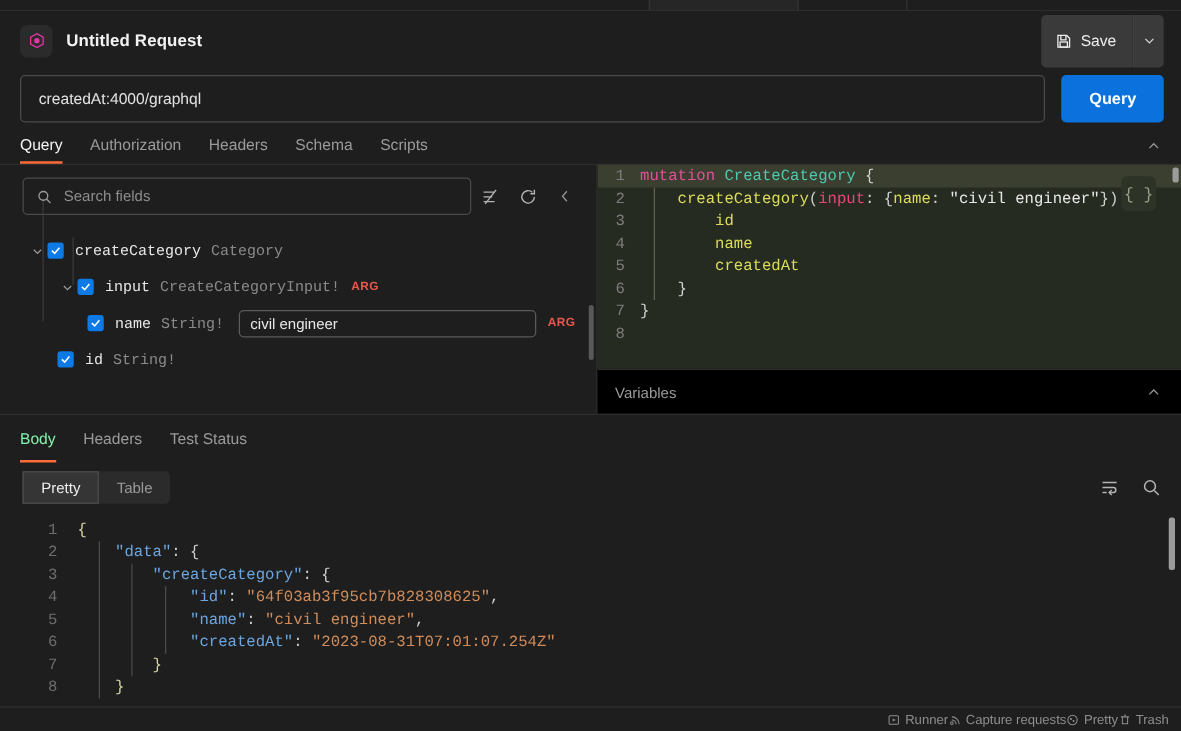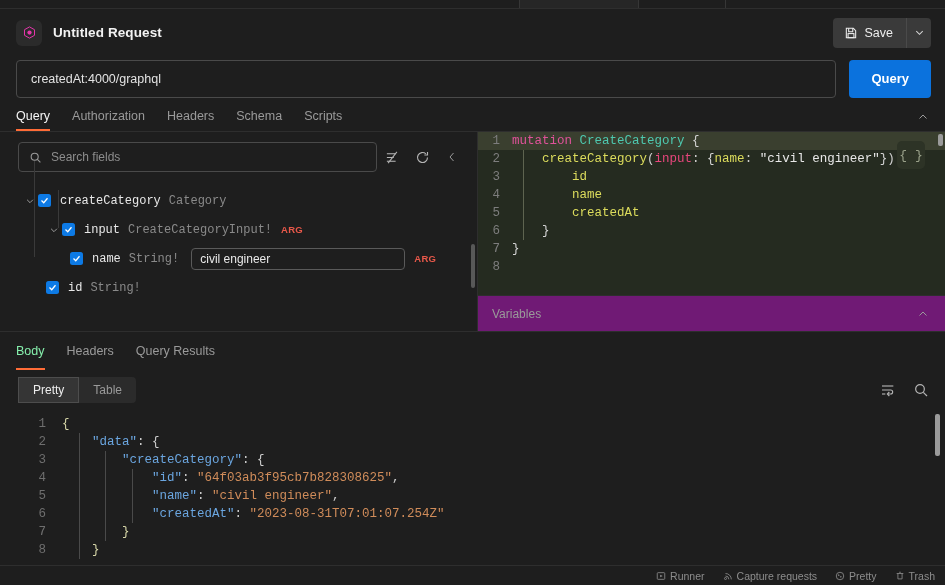--- a/index.html
+++ b/index.html
@@ -31,21 +31,21 @@
   .gql-logo {
     width: 26px; height: 26px; border-radius: 6px;
     background: #2b2b2b; display: flex; align-items: center; justify-content: center;
     flex: none;
   }
   .req-title {
     font-size: 13.5px; font-weight: bold; color: #f2f2f2;
     margin-left: 11px; letter-spacing: .1px;
   }
   .spacer { flex: 1; }
-  .save-group { display: flex; align-items: stretch; height: 30px; }
+  .save-group { display: flex; align-items: stretch; height: 42px; }
   .save-btn {
     background: #3a3a3a; border: none; border-radius: 4px 0 0 4px;
     color: #ededed; font-size: 12.5px; font-family: inherit;
     display: flex; align-items: center; gap: 7px; padding: 0 13px 0 11px;
     cursor: pointer;
   }
   .save-caret {
     background: #3a3a3a; border: none; border-left: 1px solid #4a4a4a;
     border-radius: 0 4px 4px 0; width: 25px;
     display: flex; align-items: center; justify-content: center; cursor: pointer;
@@ -102,21 +102,21 @@
     cursor: pointer;
   }
   .tname { color: #e8e8e8; margin-left: 9px; }
   .ttype { color: #8a8a8a; margin-left: 8px; }
   .argbadge { color: #e8584a; font-size: 9.5px; font-weight: bold; margin-left: 9px; font-family: "Liberation Sans", sans-serif; letter-spacing:.3px;}
   .indent1 { padding-left: 24px; }
   .indent2 { padding-left: 48px; }
   .indent3 { padding-left: 24px; }
   .guide { position: absolute; width: 1px; background: #3a3a3a; }
   .arginput {
-    width: 214px; height: 22px; background: #1e1e1e;
+    width: 238px; height: 22px; background: #1e1e1e;
     border: 1px solid #5a5a5a; border-radius: 4px;
     margin-left: 12px; padding: 0 8px; font-size: 12px; color: #e8e8e8;
     font-family: "Liberation Sans", sans-serif;
     display: flex; align-items: center;
   }
   .pane-scroll {
     position: absolute; right: 2px; top: 112px; width: 4px; height: 44px;
     background: #585858; border-radius: 2px; cursor: pointer;
   }
 
@@ -132,21 +132,21 @@
     position: absolute; top: 9px; right: 20px;
     width: 28px; height: 28px; border-radius: 5px; background: #2d3326;
     display: flex; align-items: center; justify-content: center; cursor: pointer;
     color: #9aa18a; font-family: "Liberation Mono", monospace; font-size: 13px;
   }
   .code-scroll {
     position: absolute; top: 2px; right: 2px; width: 5px; height: 12px;
     background: #9b9b9b; border-radius: 2px; cursor: pointer;
   }
   .variables-bar {
-    height: 36px; border-top: 1px solid #2e2e2e; background: #701a75;
+    height: 36px; border-top: 1px solid #2e2e2e; background: #000000;
     display: flex; align-items: center; padding: 0 16px 0 14px;
     font-size: 12px; color: #9a9a9a; cursor: pointer;
   }
 
   
   .resp-tabs {
     display: flex; align-items: center; height: 39px;
     padding: 0 16px 0 16px; border-top: 1px solid #2e2e2e;
     position: relative;
   }
@@ -190,21 +190,21 @@
   .j-key { color: #6ba6e0; }
   .j-str { color: #d08c5a; }
   .j-punc { color: #cfcfcf; }
   .j-brace { color: #d6d6a8; }
 
   
   .bottom-bar {
     position: absolute; left: 0; bottom: 0; width: 945px; height: 20px;
     background: #1e1e1e; border-top: 1px solid #2e2e2e;
     display: flex; align-items: center; justify-content: flex-end;
-    gap: 18px; padding-right: 10px; font-size: 10.5px; color: #8d8d8d;
+    padding-right: 10px; font-size: 10.5px; color: #8d8d8d;
   }
   .bb-item { display: flex; align-items: center; gap: 4px; cursor: pointer; }
   svg { display: block; }
 </style>
 </head>
 <body>
 
 <div class="app">
 
   <div class="tabstrip">
@@ -408,21 +408,21 @@
             <polyline points="5,15 12,8 19,15"></polyline>
           </svg>
         </span>
       </div>
     </div>
   </div>
 
   <div class="resp-tabs">
     <div class="resp-tab active">Body</div>
     <div class="resp-tab">Headers</div>
-    <div class="resp-tab">Query Results</div>
+    <div class="resp-tab">Test Status</div>
   </div>
 
   <div class="resp-toolbar">
     <div class="seg">
       <div class="seg-btn active">Pretty</div>
       <div class="seg-btn">Table</div>
     </div>
     <div class="resp-tools">
       <span>
         <svg width="16" height="16" viewBox="0 0 24 24" fill="none" stroke="#b4b4b4" stroke-width="1.7">

